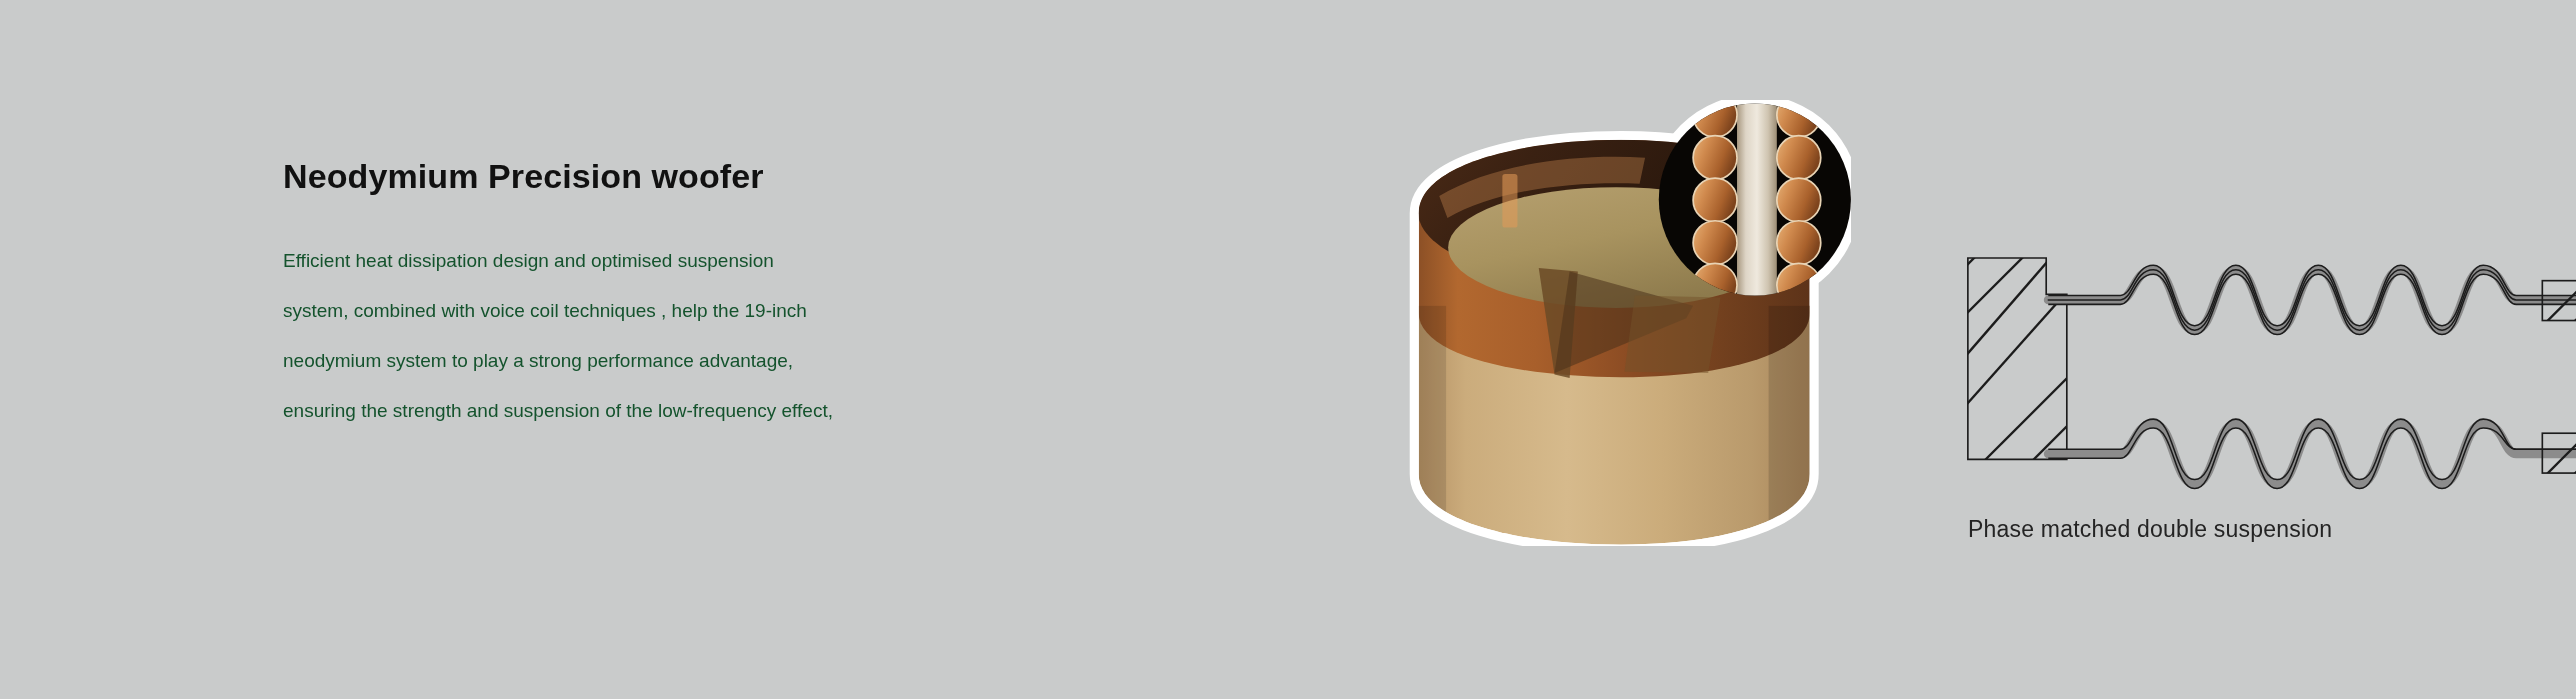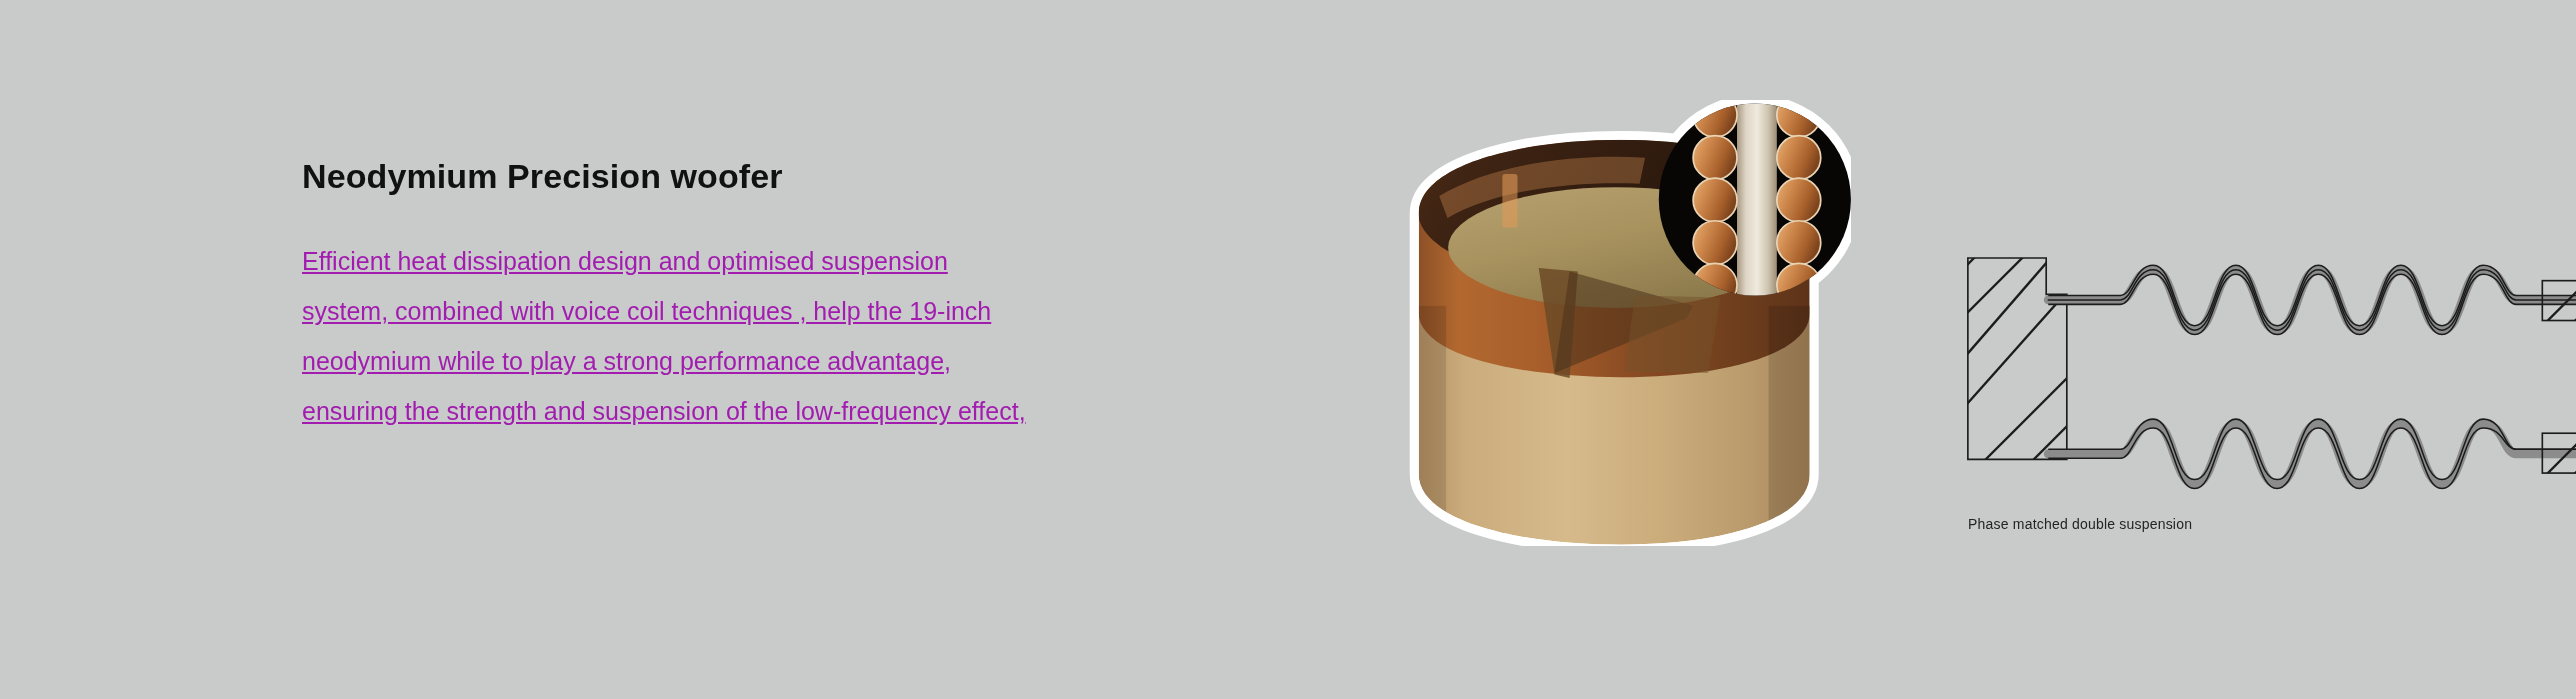--- a/index.html
+++ b/index.html
@@ -7,39 +7,38 @@
   body {
     background:#c9cbcb;
     font-family:"Liberation Sans", sans-serif;
     overflow:hidden;
     position:relative;
   }
 
   
   #text-block {
     position:absolute;
-    left:302px;
+    left:283px;
     top:159px;
     width:1016px;
   }
   #heading {
     font-size:34px;
     font-weight:700;
     color:#111111;
     letter-spacing:0.1px;
     line-height:1.05;
     white-space:nowrap;
   }
   #body-copy {
     margin-top:41px;
-    font-size:25px;
+    font-size:19px;
     font-weight:400;
-    color:#a21caf;
+    color:#14532d;
     line-height:50px;
-    text-decoration:underline;
   }
   #body-copy .ln { display:block; white-space:nowrap; }
 
   
   #product-figure {
     position:absolute;
     left:1398px;
     top:100px;
     width:453px;
     height:446px;
@@ -53,36 +52,36 @@
     top:227px;
     width:626px;
     height:275px;
   }
   #diagram-figure svg { display:block; width:100%; height:100%; }
 
   #diagram-caption {
     position:absolute;
     left:1968px;
     top:516px;
-    font-size:14px;
+    font-size:23px;
     font-weight:400;
     color:#242424;
     letter-spacing:0.2px;
     white-space:nowrap;
   }
 </style>
 </head>
 <body>
 
 <div id="text-block">
   <h1 id="heading">Neodymium Precision woofer</h1>
   <div id="body-copy">
     <span class="ln">Efficient heat dissipation design and optimised suspension</span>
     <span class="ln">system, combined with voice coil techniques , help the 19-inch</span>
-    <span class="ln">neodymium while to play a strong performance advantage,</span>
+    <span class="ln">neodymium system to play a strong performance advantage,</span>
     <span class="ln">ensuring the strength and suspension of the low-frequency effect,</span>
   </div>
 </div>
 
 <div id="product-figure">
   <svg viewBox="0 0 660 650" xmlns="http://www.w3.org/2000/svg">
     <defs>
 
       <linearGradient id="formerGrad" x1="0" y1="0" x2="1" y2="0">
         <stop offset="0%" stop-color="#b59164"></stop>

